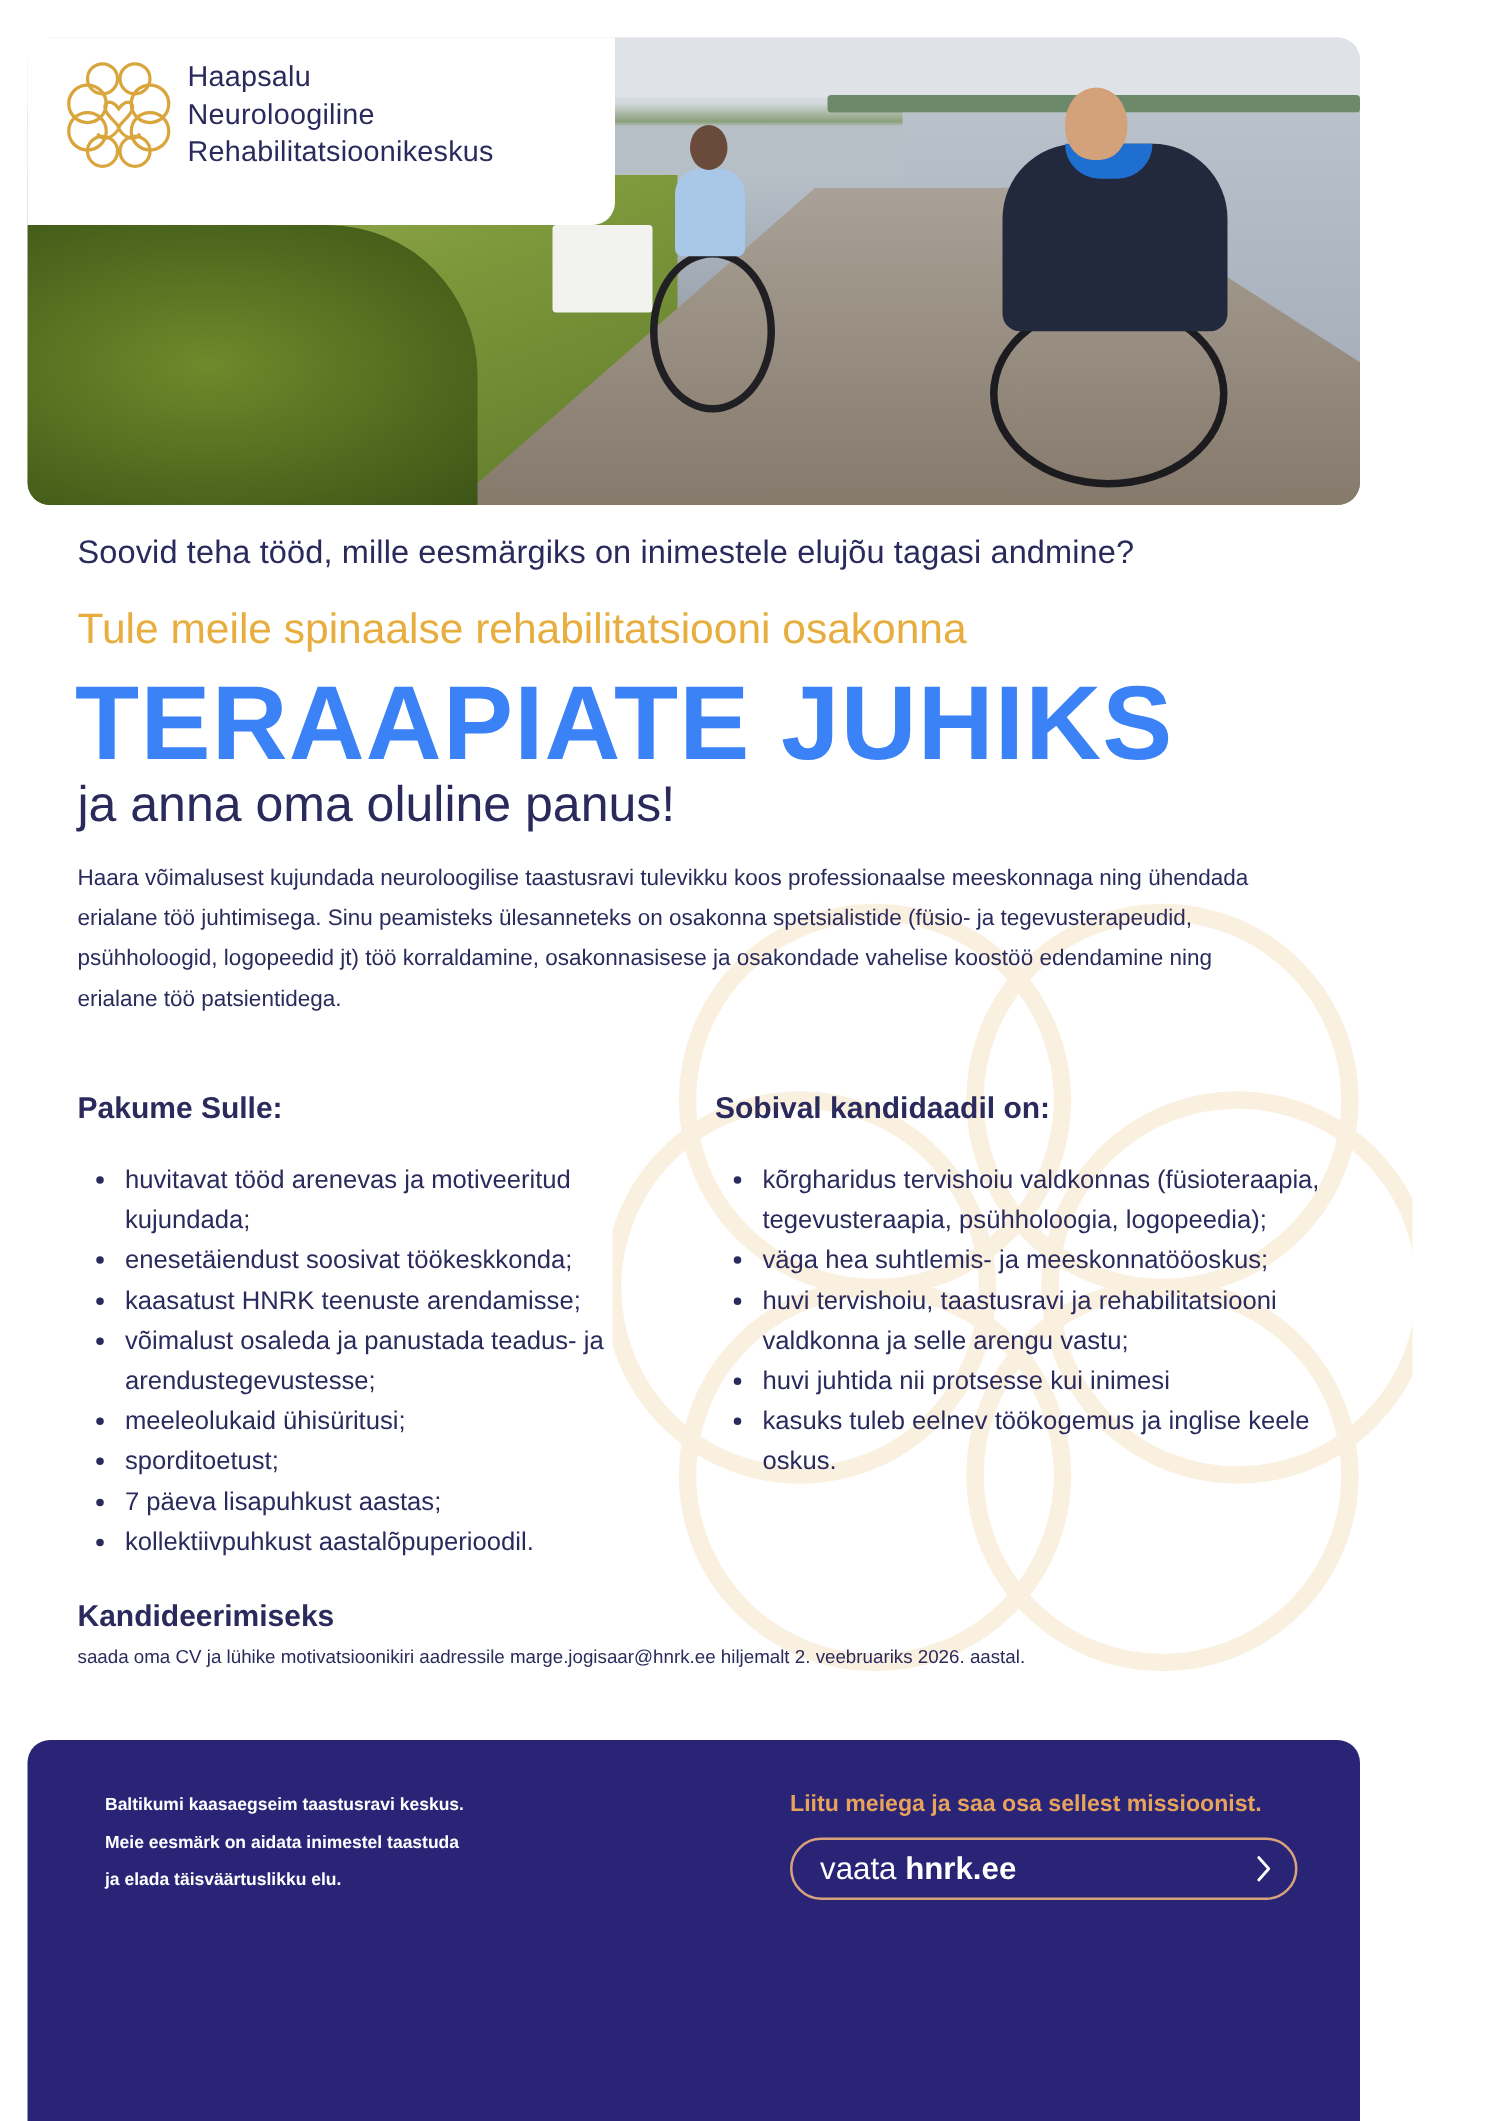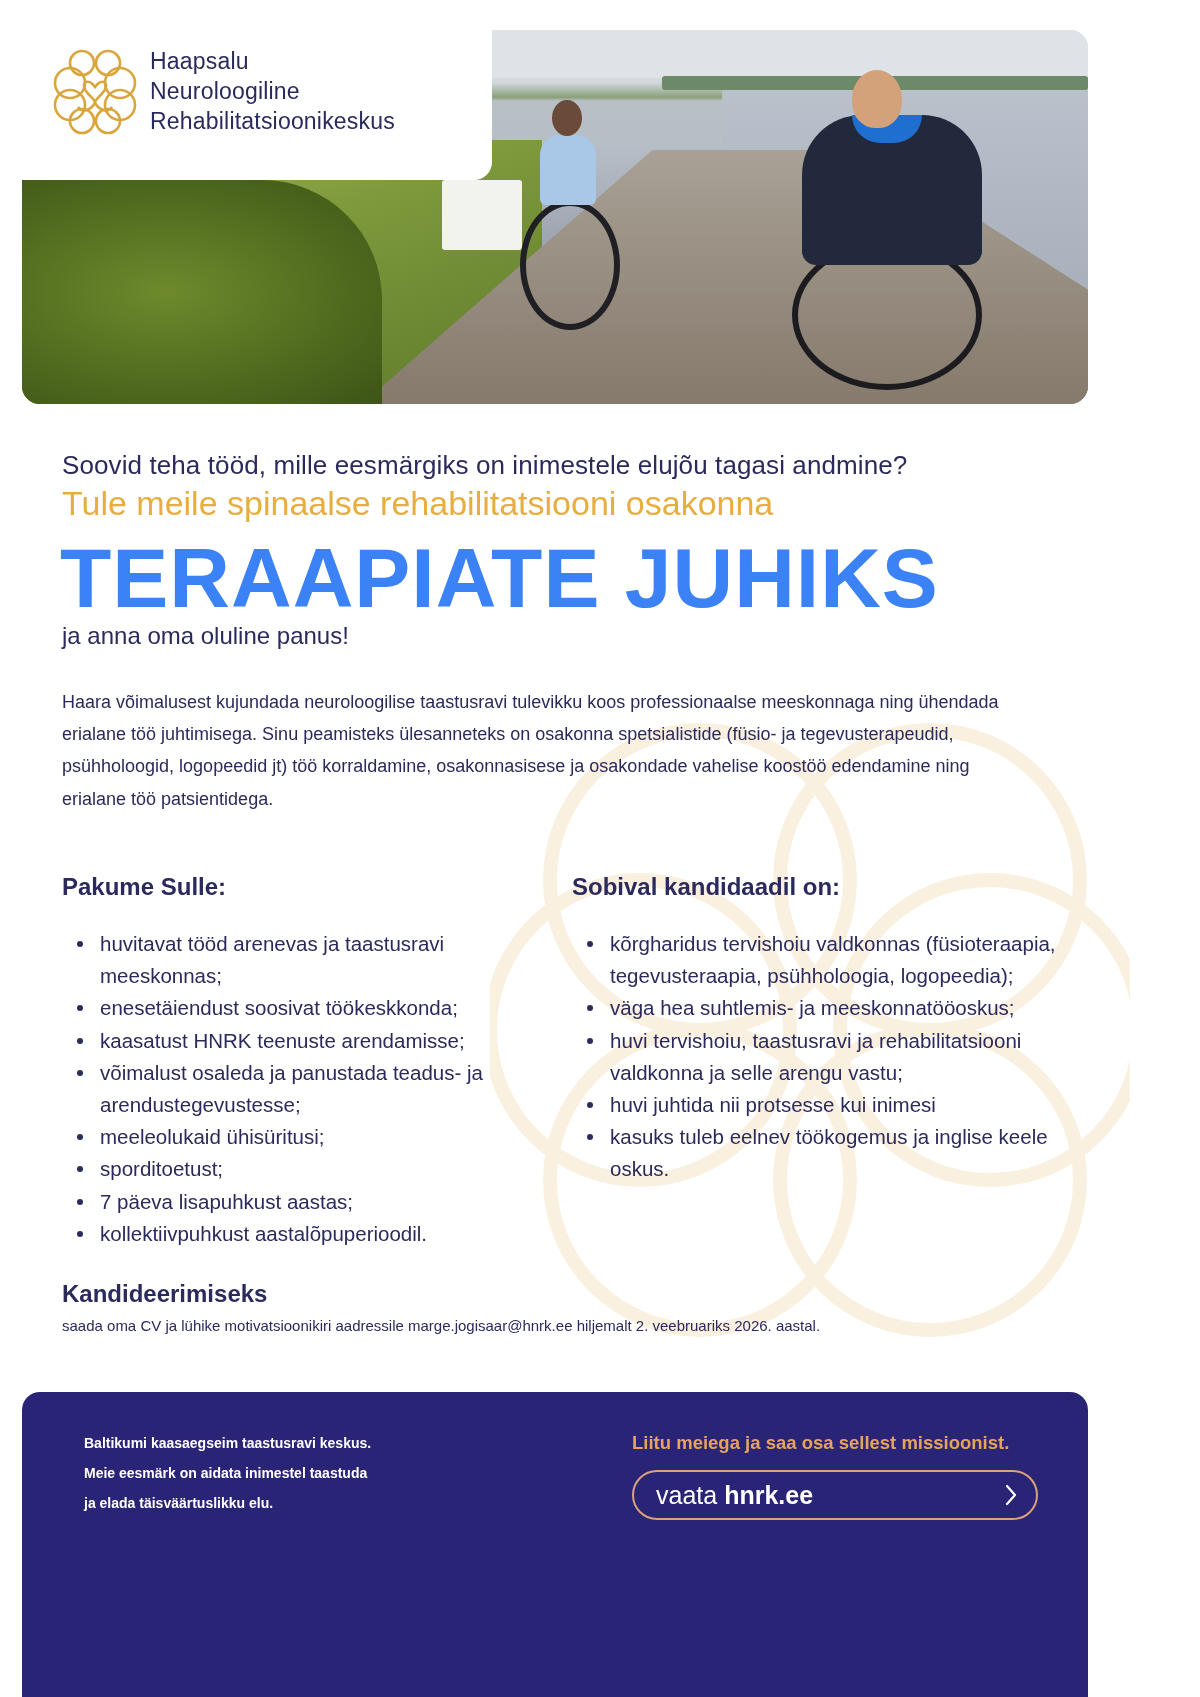--- a/index.html
+++ b/index.html
@@ -34,24 +34,24 @@
 
   .logo-cutout {
     position: absolute; left: 0; top: 0; width: 470px; height: 150px;
     background: #ffffff; border-bottom-right-radius: 18px;
   }
 
   .logo { position: absolute; left: 52px; top: 46px; display: flex; align-items: center; gap: 12px; }
   .logo-mark { width: 86px; height: 88px; }
   .logo-text { display: flex; flex-direction: column; }
   .logo-text span { font-size: 23px; line-height: 30px; font-weight: 500; color: #2b2a5c; letter-spacing: 0.2px; }
-  .question { position: absolute; top: 426px; left: 62px; font-size: 26px; color: #2b2a5c; font-weight: 400; letter-spacing: 0.1px; margin-top: 24px; }
+  .question { position: absolute; top: 426px; left: 62px; font-size: 26px; color: #2b2a5c; font-weight: 400; letter-spacing: 0.1px; }
   .invite { position: absolute; top: 484px; left: 62px; font-size: 34px; color: #e7ae3f; font-weight: 400; }
   .title { position: absolute; top: 528px; left: 60px; font-size: 84px; color: #3b82f6; font-weight: 700; letter-spacing: 1px; line-height: 100px; }
-  .subtitle { position: absolute; top: 622px; left: 62px; font-size: 24px; color: #2b2a5c; font-weight: 400; }
+  .subtitle { position: absolute; top: 622px; left: 62px; font-size: 40px; color: #2b2a5c; font-weight: 400; }
   .intro { position: absolute; top: 686px; left: 62px; width: 960px; font-size: 18px; line-height: 32.2px; color: #2b2a5c; }
 
   
   .bg-rings { position: absolute; left: 490px; top: 700px; width: 640px; height: 660px; opacity: 0.55; pointer-events: none; }
 
   .col { position: absolute; top: 868px; width: 470px; }
   .col-left { left: 62px; }
   .col-right { left: 572px; width: 520px; }
   .col h2 { font-size: 24px; font-weight: 700; color: #2b2a5c; margin-bottom: 22px; line-height: 38px; }
   .col ul { list-style: none; }
@@ -141,21 +141,21 @@
   <div class="question">Soovid teha tööd, mille eesmärgiks on inimestele elujõu tagasi andmine?</div>
   <div class="invite">Tule meile spinaalse rehabilitatsiooni osakonna</div>
   <div class="title">TERAAPIATE JUHIKS</div>
   <div class="subtitle">ja anna oma oluline panus!</div>
 
   <p class="intro">Haara võimalusest kujundada neuroloogilise taastusravi tulevikku koos professionaalse meeskonnaga ning ühendada erialane töö juhtimisega. Sinu peamisteks ülesanneteks on osakonna spetsialistide (füsio- ja tegevusterapeudid, psühholoogid, logopeedid jt) töö korraldamine, osakonnasisese ja osakondade vahelise koostöö edendamine ning erialane töö patsientidega.</p>
 
   <div class="col col-left">
     <h2>Pakume Sulle:</h2>
     <ul>
-      <li>huvitavat tööd arenevas ja taastusravi meeskonnas;</li>
+      <li>huvitavat tööd arenevas ja motiveeritud kujundada;</li>
       <li>enesetäiendust soosivat töökeskkonda;</li>
       <li>kaasatust HNRK teenuste arendamisse;</li>
       <li>võimalust osaleda ja panustada teadus- ja arendustegevustesse;</li>
       <li>meeleolukaid ühisüritusi;</li>
       <li>sporditoetust;</li>
       <li>7 päeva lisapuhkust aastas;</li>
       <li>kollektiivpuhkust aastalõpuperioodil.</li>
     </ul>
   </div>
 

